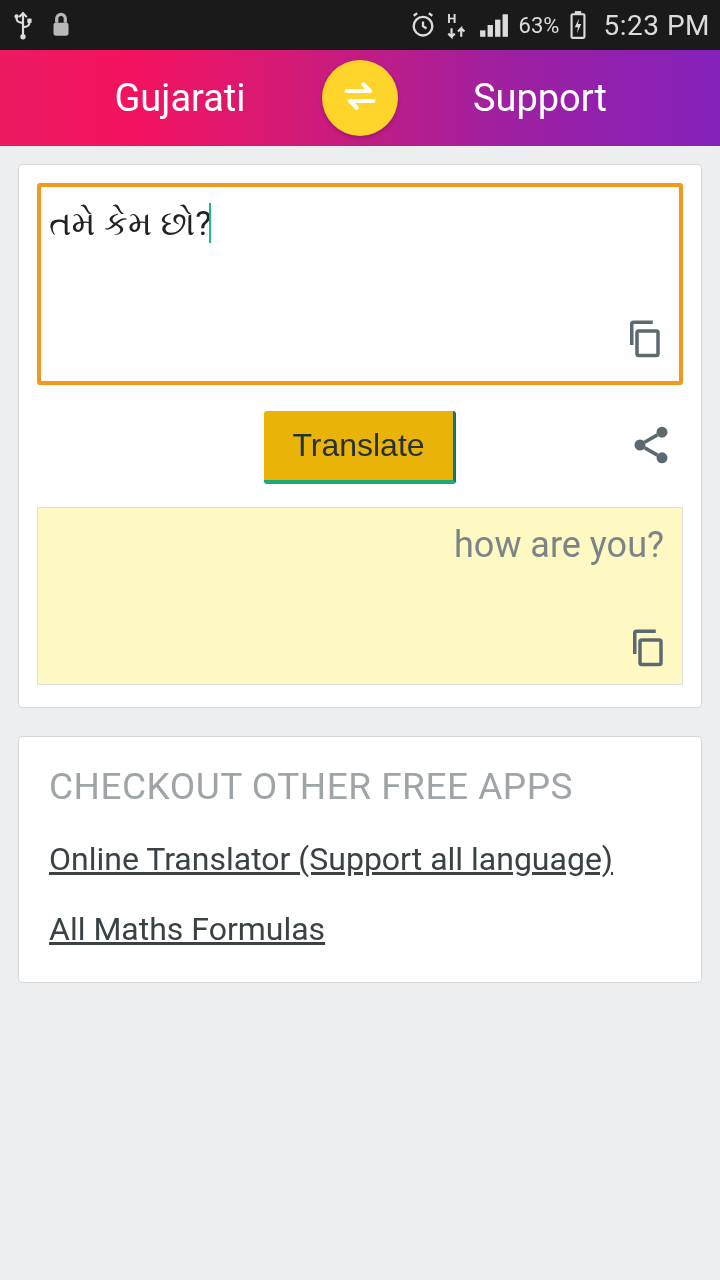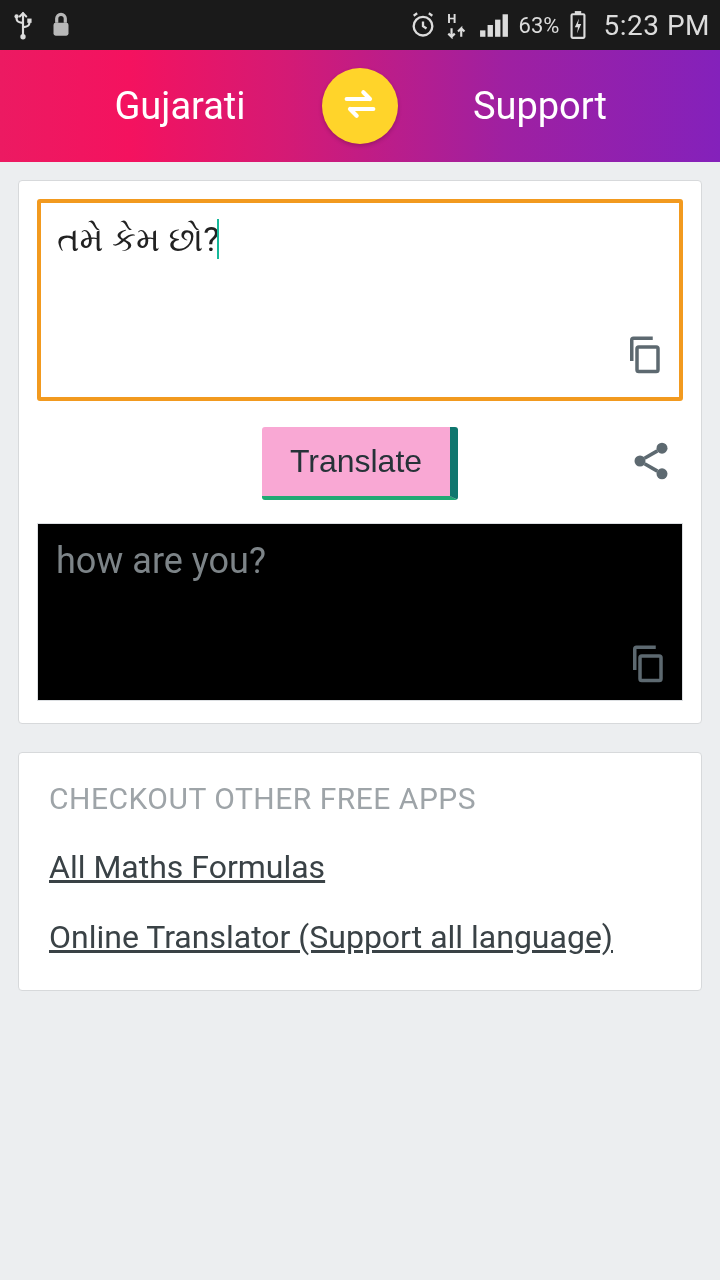--- a/index.html
+++ b/index.html
@@ -22,21 +22,21 @@
     font-size: 24px;
   }
   .status-left { display: flex; gap: 12px; align-items: center; }
   .status-right { margin-left: auto; display: flex; gap: 10px; align-items: center; }
   .status-bar svg { display: block; }
   .clock { font-size: 28px; font-weight: 400; letter-spacing: 0.5px; margin-left: 6px; }
   .battery-text { font-size: 22px; }
 
   
   .header {
-    height: 112px;
+    height: 96px;
     background: linear-gradient(90deg, #ec1a62 0%, #f4125f 18%, #d41a75 40%, #9f20a1 70%, #8421bb 100%);
     display: flex;
     align-items: center;
     justify-content: space-between;
     position: relative;
   }
   .lang-label {
     color: #fff;
     font-size: 38px;
     font-weight: 400;
@@ -63,21 +63,21 @@
     margin: 18px 18px 0 18px;
     background: #fff;
     border: 1px solid #d7d9db;
     border-radius: 4px;
     padding: 18px 18px 22px 18px;
   }
   .input-box {
     border: 4px solid #f29a1f;
     border-radius: 3px;
     min-height: 202px;
-    padding: 14px 16px 10px 16px;
+    padding: 14px 16px 10px 8px;
     position: relative;
     font-size: 34px;
     color: #222;
     line-height: 1.3;
   }
   .input-text {
     display: inline-block;
   }
   .cursor {
     display: inline-block; width: 2px; height: 40px;
@@ -90,57 +90,58 @@
   }
   .translate-row {
     margin-top: 26px;
     display: flex;
     align-items: center;
     position: relative;
     justify-content: center;
     height: 72px;
   }
   .translate-btn {
-    background: #f9a8d4;
+    background: #eab308;
     border: none;
     border-bottom: 4px solid #20a974;
-    border-right: 8px solid #0f766e;
+    border-right: 3px solid #0f766e;
     color: #263238;
     font-size: 32px;
     padding: 16px 28px;
     border-radius: 3px;
   }
   .share-btn {
     position: absolute;
     right: 10px;
   }
   .output-box {
     margin-top: 24px;
     border: 1px solid #dcdfe2;
-    background: #000000;
+    background: #fef9c3;
     min-height: 178px;
     padding: 16px 18px 12px 18px;
     position: relative;
+    text-align: right;
   }
   .output-text {
     color: #7d8488;
     font-size: 36px;
   }
 
   
   .other-card {
     margin: 28px 18px 0 18px;
     background: #fff;
     border: 1px solid #d7d9db;
     border-radius: 4px;
     padding: 28px 30px 34px 30px;
   }
   .other-title {
     color: #9ea4a8;
-    font-size: 30px;
+    font-size: 37px;
     letter-spacing: 0.5px;
   }
   .app-link {
     display: block;
     color: #3a4246;
     font-size: 32px;
     text-decoration: underline;
     margin-top: 32px;
   }
 </style>
@@ -244,15 +245,15 @@
       <svg width="42" height="42" viewBox="0 0 24 24" fill="none" stroke="#5d6970" stroke-width="2">
         <rect x="8" y="8" width="12" height="14" rx="1"></rect>
         <path d="M5 16 V4 a1 1 0 0 1 1 -1 h11"></path>
       </svg>
     </span>
   </div>
 </div>
 
 <div class="other-card">
   <div class="other-title">CHECKOUT OTHER FREE APPS</div>
+  <a class="app-link">Online Translator (Support all language)</a>
   <a class="app-link">All Maths Formulas</a>
-  <a class="app-link">Online Translator (Support all language)</a>
 </div>
 
 </body></html>

